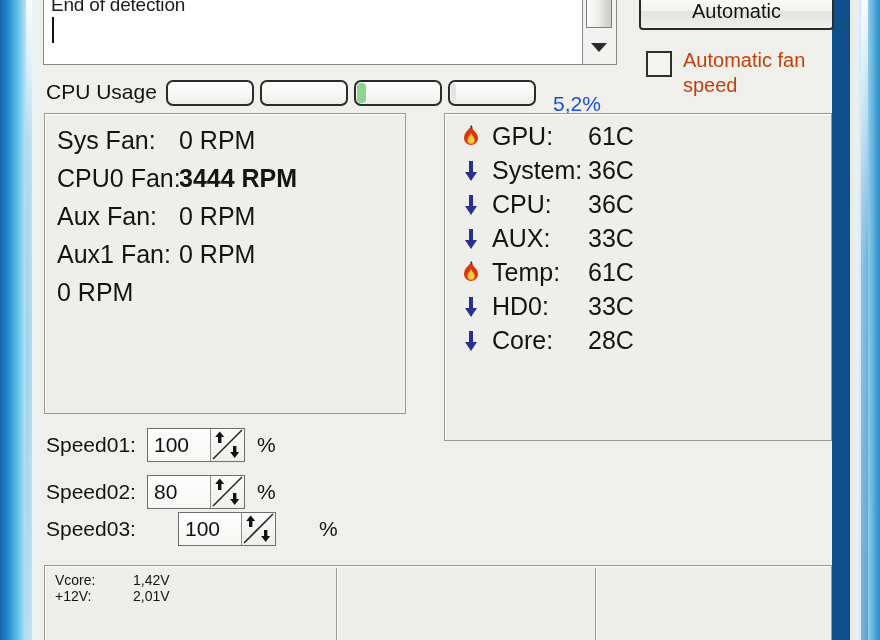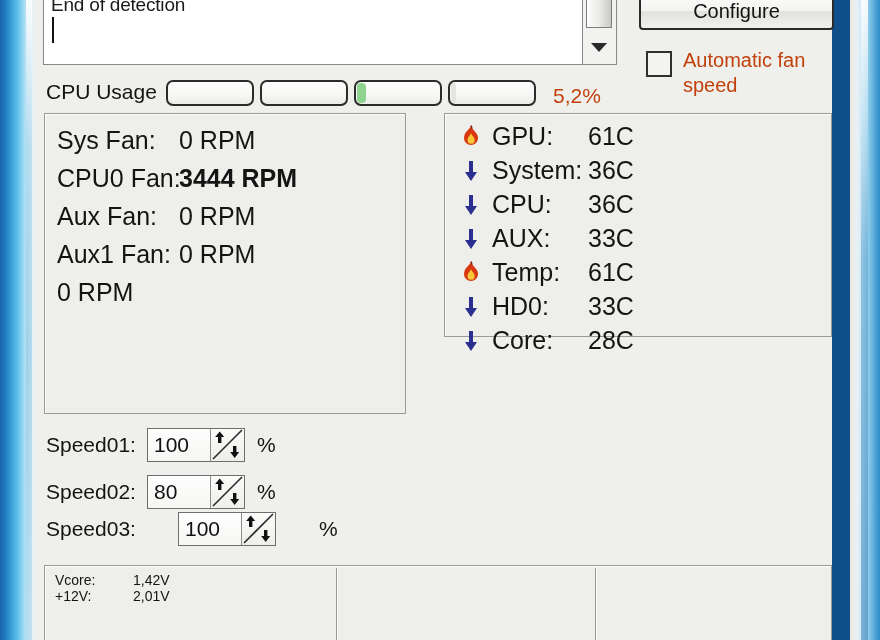--- a/index.html
+++ b/index.html
@@ -185,35 +185,35 @@
     bottom: 1px;
     border-radius: 4px;
   }
   .bar1 { left: 128px;  width: 88px; }
   .bar2 { left: 222px;  width: 88px; }
   .bar3 { left: 316px;  width: 88px; }
   .bar4 { left: 410px;  width: 88px; }
 
   .cpu-pct {
     position: absolute;
-    left: 515px; top: 84px;
+    left: 515px; top: 92px;
     font-size: 21px;
-    color: #c2410c;
+    color: #1d4ed8;
   }
 
   
   .panel {
     position: absolute;
     background: #eeeeea;
     border: 1px solid #9a9a94;
     box-shadow: inset 1px 1px 0 #fdfdfc;
     box-sizing: border-box;
   }
   .panel-fans { left: 6px;  top: 113px; width: 362px; height: 301px; }
-  .panel-temp { left: 406px; top: 113px; width: 388px; height: 224px; }
+  .panel-temp { left: 406px; top: 113px; width: 388px; height: 328px; }
 
   .readout-row {
     position: absolute;
     display: flex;
     align-items: center;
     font-size: 25px;
     color: #141414;
     white-space: nowrap;
   }
   .fan-row { left: 12px; }
@@ -318,21 +318,21 @@
     <div class="log-scroll">
       <div class="scroll-thumb"></div>
       <div class="scroll-down">
         <svg width="20" height="12" viewBox="0 0 20 12">
           <polygon points="2,2 18,2 10,11" fill="#2a2a2a"></polygon>
         </svg>
       </div>
     </div>
 
     <div class="configure-btn">
-      <span>Configure</span>
+      <span>Automatic</span>
     </div>
 
     <div class="auto-fan">
       <div class="cb-box"></div>
       <div class="cb-label">Automatic fan speed</div>
     </div>
 
     <div class="cpu-label">CPU Usage</div>
     <div class="bar bar1"></div>
     <div class="bar bar2"></div>

